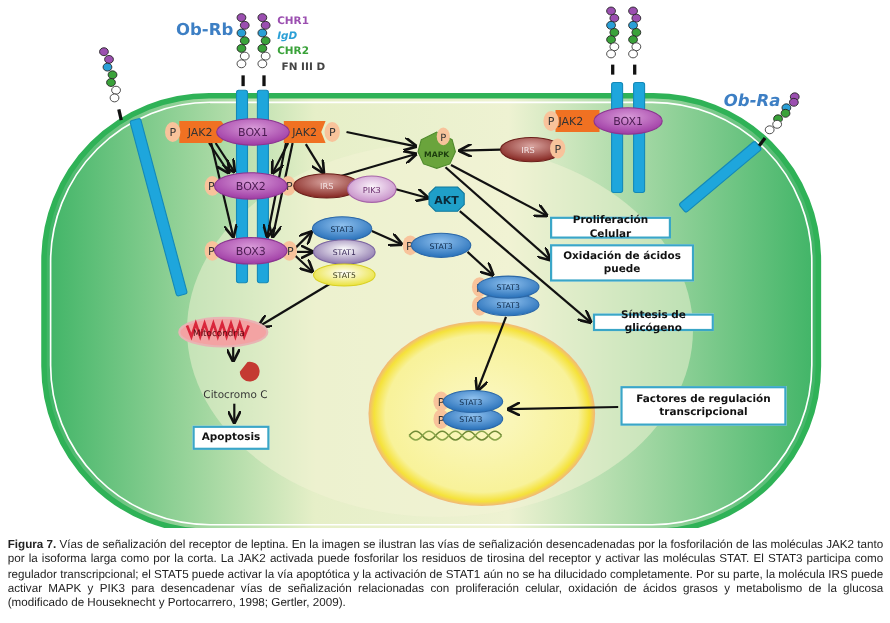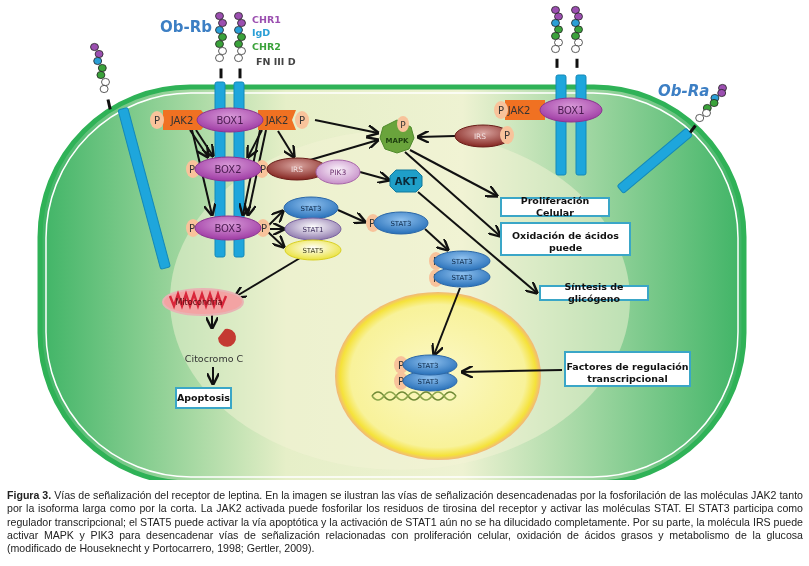--- a/index.html
+++ b/index.html
@@ -1,19 +1,19 @@
 <!DOCTYPE html>
 <html><head>
 <meta charset="utf-8">
 <style>
   html,body{margin:0;padding:0;background:#fff;}
   body{width:809px;height:566px;position:relative;overflow:hidden;font-family:"Liberation Sans",sans-serif;}
   #diagram{position:absolute;left:0;top:0;width:809px;height:480px;}
   .lbl{font-family:"DejaVu Sans",sans-serif;}
-  .outbox{position:absolute;background:#fff;border:2px solid #3aa6c7;box-sizing:border-box;display:flex;align-items:center;justify-content:flex-end;text-align:center;font-family:"DejaVu Sans",sans-serif;font-weight:bold;font-size:9.5px;color:#111;line-height:1.25;}
+  .outbox{position:absolute;background:#fff;border:2px solid #3aa6c7;box-sizing:border-box;display:flex;align-items:center;justify-content:center;text-align:center;font-family:"DejaVu Sans",sans-serif;font-weight:bold;font-size:9.5px;color:#111;line-height:1.25;}
   .caption{position:absolute;left:7px;top:489px;width:796px;font-family:"Liberation Sans",sans-serif;font-size:10.6px;line-height:13.3px;color:#222;text-align:justify;}
   .caption b{font-weight:bold;}
   .domain-legend{position:absolute;font-family:"DejaVu Sans",sans-serif;font-weight:bold;font-size:9.5px;}
   .recept-label{position:absolute;font-family:"DejaVu Sans",sans-serif;font-weight:bold;font-size:15px;color:#3d7fc4;}
 </style>
 </head>
 <body>
 
 <svg id="diagram" width="809" height="480" viewBox="0 0 809 480" xmlns="http://www.w3.org/2000/svg">
   <defs>
@@ -292,38 +292,38 @@
   <g>
     <path d="M218,338 a9,9 0 1 0 7,-9 l-7,9 z" fill="#c43a32"></path>
     <text class="lbl" x="214" y="362" font-size="9.5" text-anchor="middle" fill="#333">Citocromo C</text>
   </g>
 </svg>
 
 <div class="recept-label" style="left:160px;top:18px;text-align:right;">Ob-Rb</div>
 <div class="recept-label" style="left:658px;top:82px;font-style:italic;">Ob-Ra</div>
 
 <div class="domain-legend" style="left:252px;top:14px;color:#9b4fb0;">CHR1</div>
-<div class="domain-legend" style="left:252px;top:27px;color:#2a9fd6;">IgD</div>
+<div class="domain-legend" style="left:252px;top:27px;color:#2a9fd6;font-style:italic;">IgD</div>
 <div class="domain-legend" style="left:252px;top:41px;color:#3aa23a;">CHR2</div>
 <div class="domain-legend" style="left:256px;top:56px;color:#444;">FN III D</div>
 
 <div class="outbox" style="left:500px;top:197px;width:110px;height:20px;">
   <span>Proliferación Celular</span>
 </div>
 <div class="outbox" style="left:500px;top:222px;width:131px;height:34px;flex-direction:column;">
   <span>Oxidación de ácidos</span>
   <span>puede</span>
 </div>
 <div class="outbox" style="left:539px;top:285px;width:110px;height:16px;">
   <span>Síntesis de glicógeno</span>
 </div>
-<div class="outbox" style="left:564px;top:351px;width:127px;height:36px;flex-direction:column;">
+<div class="outbox" style="left:564px;top:351px;width:151px;height:36px;flex-direction:column;">
   <span>Factores de regulación</span>
   <span>transcripcional</span>
 </div>
-<div class="outbox" style="left:175px;top:387px;width:57px;height:22px;">
+<div class="outbox" style="left:175px;top:387px;width:70px;height:22px;">
   <span>Apoptosis</span>
 </div>
 
 <div class="caption">
-  <b>Figura 3.</b>
+  <b>Figura 7.</b>
   <span>Vías de señalización del receptor de leptina. En la imagen se ilustran las vías de señalización desencadenadas por la fosforilación de las moléculas JAK2 tanto por la isoforma larga como por la corta. La JAK2 activada puede fosforilar los residuos de tirosina del receptor y activar las moléculas STAT. El STAT3 participa como regulador transcripcional; el STAT5 puede activar la vía apoptótica y la activación de STAT1 aún no se ha dilucidado completamente. Por su parte, la molécula IRS puede activar MAPK y PIK3 para desencadenar vías de señalización relacionadas con proliferación celular, oxidación de ácidos grasos y metabolismo de la glucosa (modificado de Houseknecht y Portocarrero, 1998; Gertler, 2009).</span>
 </div>
 
 </body></html>

